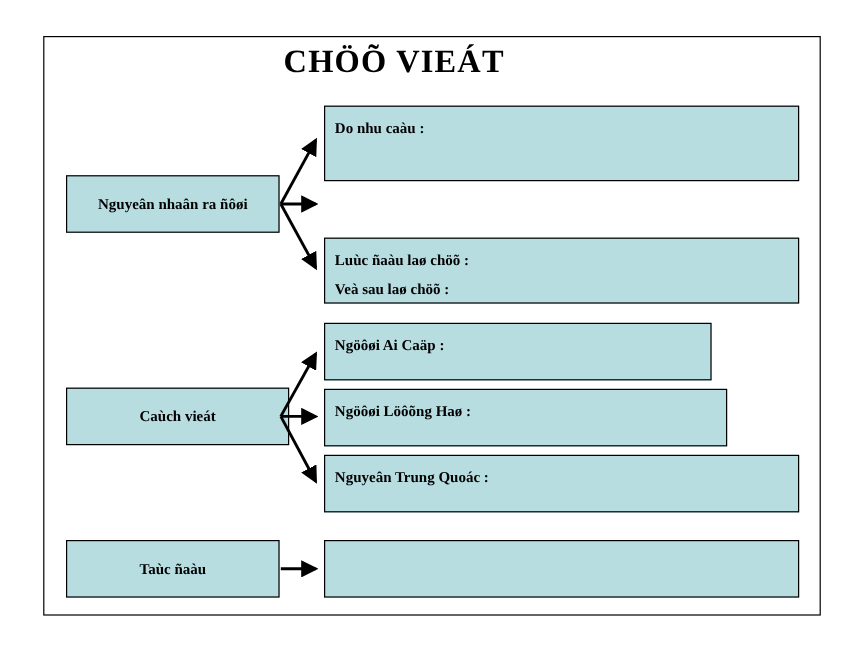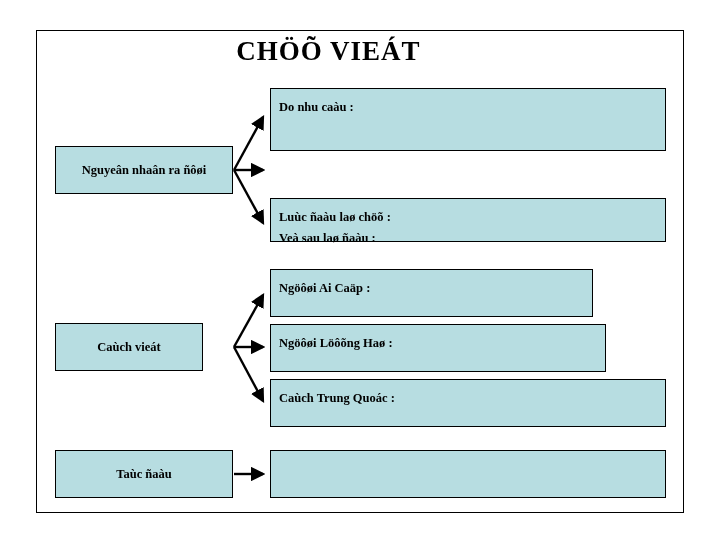--- a/index.html
+++ b/index.html
@@ -102,39 +102,39 @@
 
   <div class="box cat" style="left:55px; top:146px; width:178px; height:48px;">
     <span>Nguyeân nhaân ra ñôøi</span>
   </div>
 
   <div class="box content" style="left:270px; top:88px; width:396px; height:63px;">
     <div class="line">Do nhu caàu :</div>
   </div>
 
 
-  <div class="box content" style="left:270px; top:198px; width:396px; height:44px;justify-content:space-between;">
+  <div class="box content" style="left:270px; top:198px; width:396px; height:55px;justify-content:space-between;">
     <div class="line">Luùc ñaàu laø chöõ :</div>
-    <div class="line">Veà sau laø ñaàu :</div>
+    <div class="line">Veà sau laø chöõ :</div>
   </div>
 
-  <div class="box cat" style="left:55px; top:323px; width:148px; height:48px;">
+  <div class="box cat" style="left:55px; top:323px; width:186px; height:48px;">
     <span>Caùch vieát</span>
   </div>
 
   <div class="box content" style="left:270px; top:269px; width:323px; height:48px;">
     <div class="line">Ngöôøi Ai Caäp :</div>
   </div>
 
   <div class="box content" style="left:270px; top:324px; width:336px; height:48px;">
     <div class="line">Ngöôøi Löôõng Haø :</div>
   </div>
 
   <div class="box content" style="left:270px; top:379px; width:396px; height:48px;">
-    <div class="line">Caùch Trung Quoác :</div>
+    <div class="line">Nguyeân Trung Quoác :</div>
   </div>
 
   <div class="box cat" style="left:55px; top:450px; width:178px; height:48px;">
     <span>Taùc ñaàu</span>
   </div>
 
   <div class="box content" style="left:270px; top:450px; width:396px; height:48px;">
     <div class="line"></div>
   </div>
 

